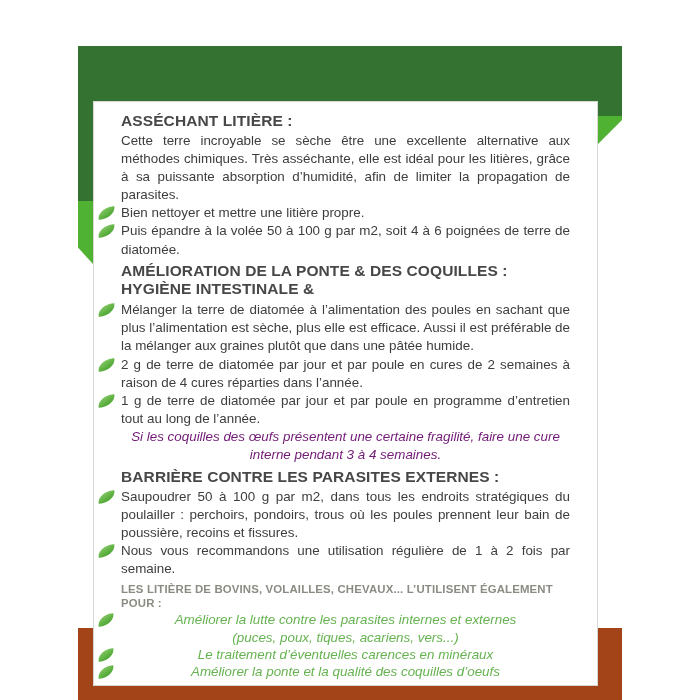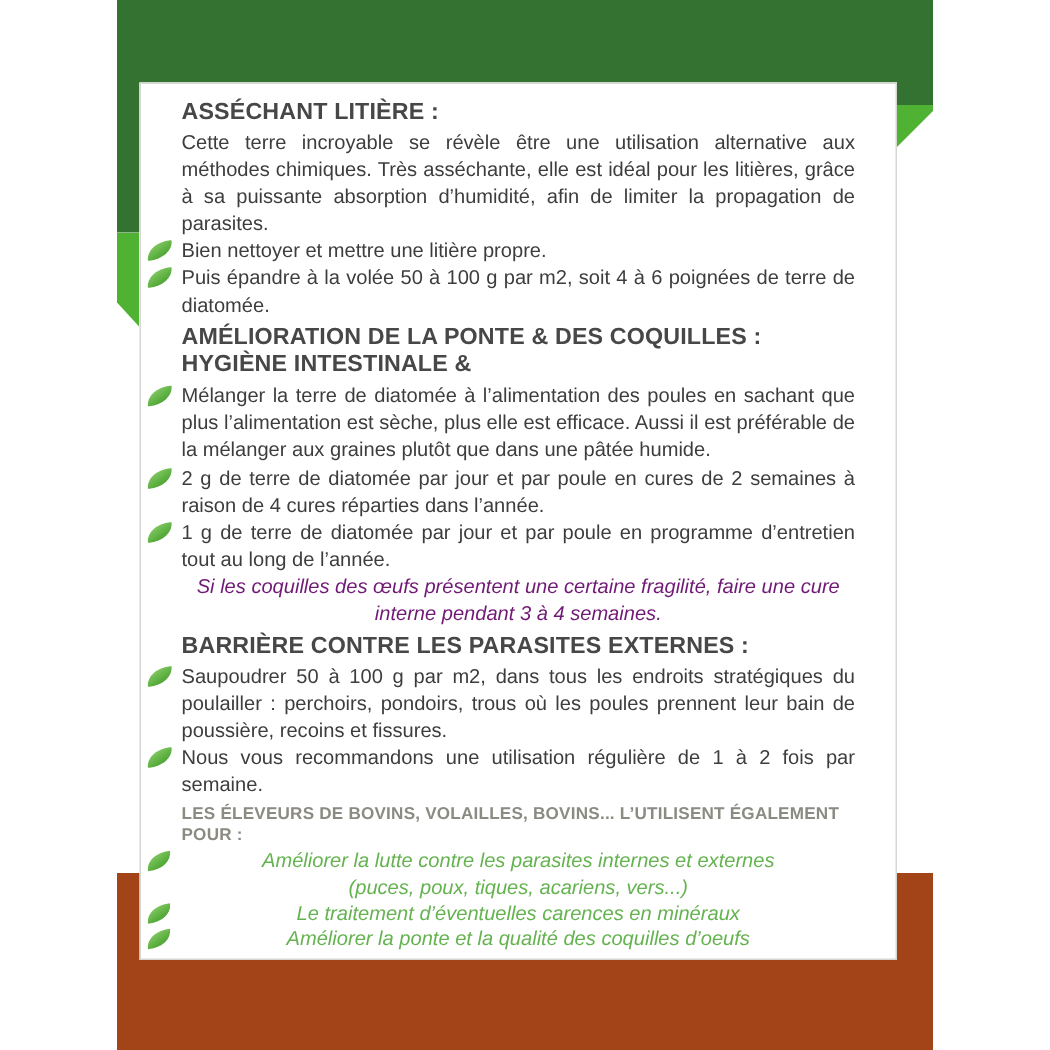--- a/index.html
+++ b/index.html
@@ -2,21 +2,21 @@
 <html><head>
 <meta charset="utf-8">
 <style>
   html,body{margin:0;padding:0;}
   body{
     width:700px;height:700px;position:relative;overflow:hidden;
     background:#ffffff;
     font-family:"Liberation Sans","DejaVu Sans",sans-serif;
     -webkit-font-smoothing:antialiased;
   }
-  .abs{position:absolute;}
+  .abs{position:absolute;margin-top:46px;}
   
   .band-top{left:78px;top:0;width:544px;height:55px;background:#347232;}
   .ribbon-left-dark{left:78px;top:0;width:15px;height:155px;background:#347232;}
   .ribbon-left-light{left:78px;top:155px;width:15px;height:63px;background:#4fb233;
     clip-path:polygon(0 0,100% 0,100% 100%,0 74%);}
   .ribbon-right-dark{left:598px;top:0;width:24px;height:70px;background:#347232;}
   .ribbon-right-light{left:598px;top:70px;width:24px;height:28px;background:#4fb233;
     clip-path:polygon(0 0,100% 0,100% 14%,0 100%);}
   .footer-brown{left:78px;top:582px;width:544px;height:118px;background:#a34318;}
 
@@ -62,21 +62,21 @@
 <div class="abs band-top"></div>
 <div class="abs ribbon-left-dark"></div>
 <div class="abs ribbon-left-light"></div>
 <div class="abs ribbon-right-dark"></div>
 <div class="abs ribbon-right-light"></div>
 <div class="abs footer-brown"></div>
 
 <div class="abs card">
 
   <div class="sec-heading">ASSÉCHANT LITIÈRE :</div>
-  <p class="body-text">Cette terre incroyable se révèle être une utilisation alternative aux méthodes chimiques. Très asséchante, elle est idéal pour les litières, grâce à sa puissante absorption d’humidité, afin de limiter la propagation de parasites.</p>
+  <p class="body-text">Cette terre incroyable se sèche être une excellente alternative aux méthodes chimiques. Très asséchante, elle est idéal pour les litières, grâce à sa puissante absorption d’humidité, afin de limiter la propagation de parasites.</p>
   <div class="bullet">
     <span class="leaf"></span>
     <div class="body-text">Bien nettoyer et mettre une litière propre.</div>
   </div>
   <div class="bullet">
     <span class="leaf"></span>
     <div class="body-text">Puis épandre à la volée 50 à 100 g par m2, soit 4 à 6 poignées de terre de diatomée.</div>
   </div>
 
   <div class="spacer-sm"></div>
@@ -106,21 +106,21 @@
     <span class="leaf"></span>
     <div class="body-text">Saupoudrer 50 à 100 g par m2, dans tous les endroits stratégiques du poulailler : perchoirs, pondoirs, trous où les poules prennent leur bain de poussière, recoins et fissures.</div>
   </div>
   <div class="bullet">
     <span class="leaf"></span>
     <div class="body-text">Nous vous recommandons une utilisation régulière de 1 à 2 fois par semaine.</div>
   </div>
 
   <div class="spacer-sm"></div>
 
-  <div class="gray-heading">LES ÉLEVEURS DE BOVINS, VOLAILLES, BOVINS... L’UTILISENT ÉGALEMENT POUR :</div>
+  <div class="gray-heading">LES LITIÈRE DE BOVINS, VOLAILLES, CHEVAUX... L’UTILISENT ÉGALEMENT POUR :</div>
   <div class="bullet">
     <span class="leaf leaf-sm"></span>
     <div class="green-item">Améliorer la lutte contre les parasites internes et externes
 (puces, poux, tiques, acariens, vers...)</div>
   </div>
   <div class="bullet">
     <span class="leaf leaf-sm"></span>
     <div class="green-item">Le traitement d’éventuelles carences en minéraux</div>
   </div>
   <div class="bullet">

